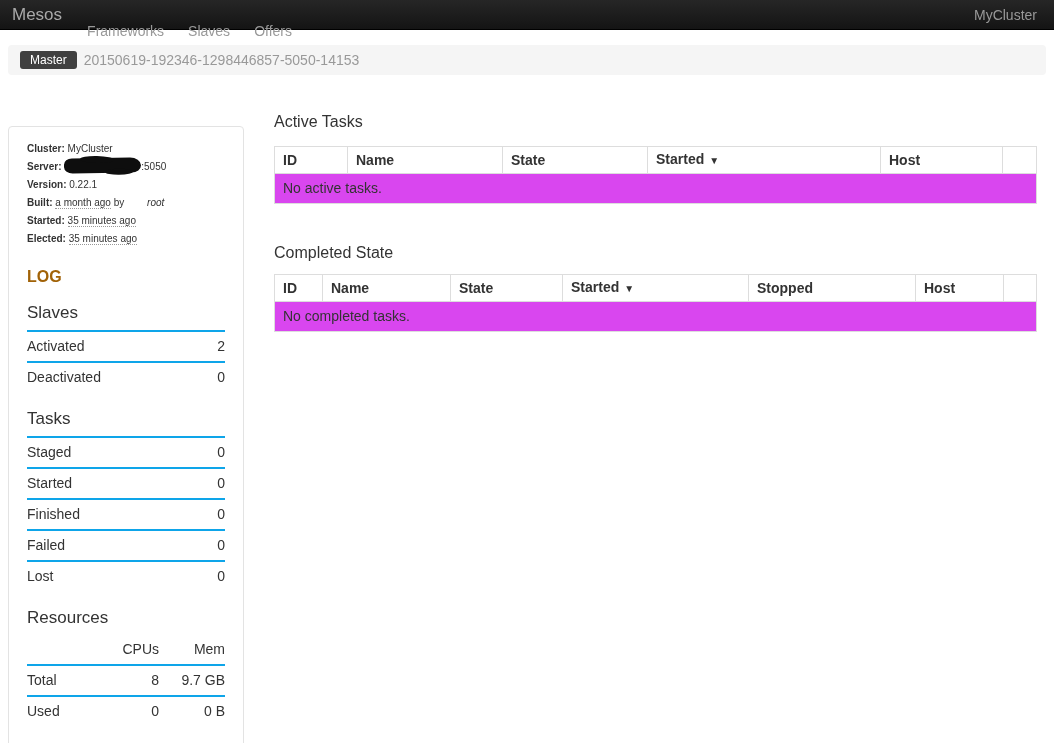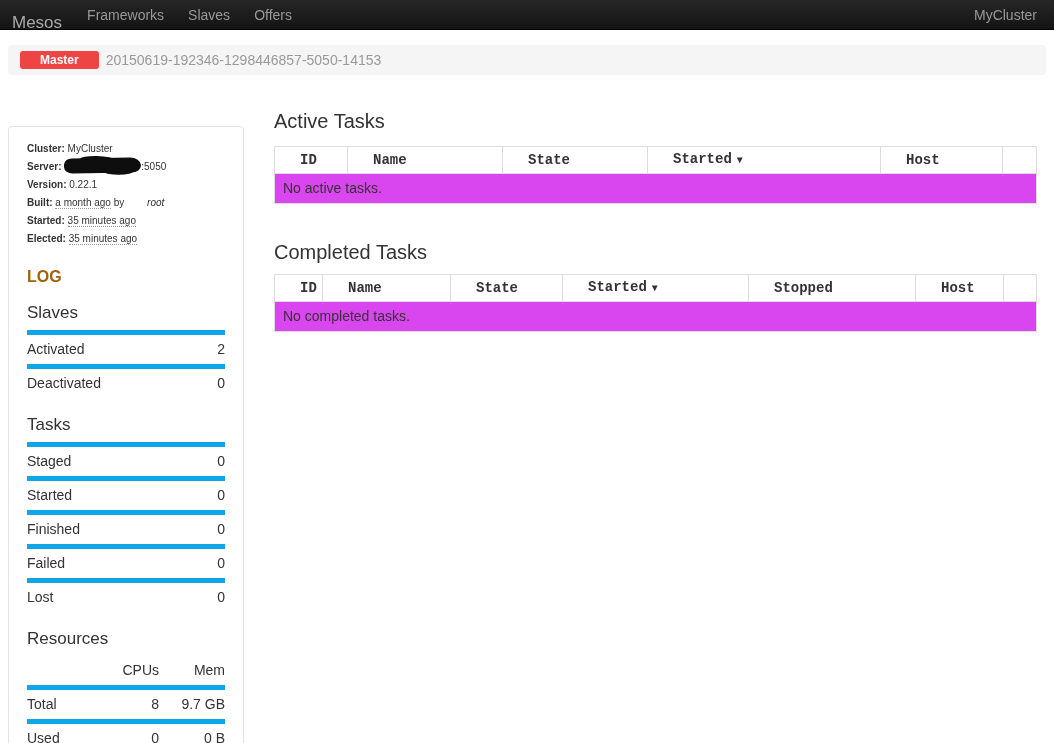--- a/index.html
+++ b/index.html
@@ -17,30 +17,30 @@
     height: 30px;
     background: linear-gradient(#262626, #141414);
     border-bottom: 1px solid #000;
     display: flex;
     align-items: stretch;
   }
   .navbar .brand {
     color: #a9a9a9;
     font-size: 17px;
     line-height: 30px;
-    padding: 8px 13px 0 12px;
+    padding: 0 13px 0 12px;
     text-decoration: none;
   }
   .navbar ul { list-style: none; display: flex; }
   .navbar ul li a {
     display: block;
     color: #999;
     font-size: 14px;
     line-height: 30px;
-    padding: 0 12px;
+    padding: 16px 12px;
     text-decoration: none;
   }
   .navbar .spacer { flex: 1; }
   .navbar .cluster-name {
     color: #999;
     font-size: 14px;
     line-height: 30px;
     padding-right: 17px;
   }
 
@@ -48,26 +48,26 @@
   .master-bar {
     margin: 15px 8px 0 8px;
     height: 30px;
     background: #f5f5f5;
     border-radius: 4px;
     display: flex;
     align-items: center;
     padding-left: 12px;
   }
   .badge {
-    background: #ef4444;
+    background: #404040;
     color: #fff;
     font-size: 12px;
-    font-weight: bold;
+    font-weight: normal;
     line-height: 14px;
-    padding: 2px 20px;
+    padding: 2px 10px;
     border-radius: 3px;
   }
   .master-id {
     color: #999;
     margin-left: 7px;
     font-size: 14px;
   }
 
   
   .wrapper { padding: 0 8px; }
@@ -130,50 +130,49 @@
     width: 100%;
     border-collapse: collapse;
     margin-top: 7px;
   }
   table.stat td, table.stat th {
     padding: 6px 0 7px 0;
     font-size: 14px;
     font-weight: normal;
     text-align: left;
   }
-  table.stat tr.bordered td { border-top: 5px solid #0ea5e9; }
+  table.stat tr.bordered td { border-top: 2px solid #0ea5e9; }
   table.stat td.val, table.stat th.val { text-align: right; }
   table.stat col.c-cpus { width: 60px; }
   table.stat col.c-mem  { width: 66px; }
 
   
   .main h2 {
-    font-size: 20px;
+    font-size: 16px;
     font-weight: 400;
     color: #333;
     line-height: 27px;
   }
   .main h2.first { margin-top: 33px; margin-bottom: 11px; }
   .main h2.second { margin-top: 35px; margin-bottom: 8px; }
 
   table.tasks {
     width: 100%;
     border-collapse: collapse;
     table-layout: fixed;
   }
   table.tasks th, table.tasks td {
     border: 1px solid #ddd;
     font-size: 14px;
     text-align: left;
   }
   table.tasks th {
     font-weight: bold;
-    padding: 4px 25px;
+    padding: 4px 8px;
     line-height: 17px;
-    font-family: Liberation Mono, monospace;
   }
   table.tasks td {
     padding: 6px 8px;
     line-height: 17px;
   }
   table.tasks td.empty { background: #d946ef; }
   .sort-icon { font-size: 10px; margin-left: 5px; color: #333; }
 </style>
 </head>
 <body>
@@ -306,21 +305,21 @@
           <th></th>
         </tr>
       </thead>
       <tbody>
         <tr>
           <td class="empty" colspan="6">No active tasks.</td>
         </tr>
       </tbody>
     </table>
 
-    <h2 class="second">Completed Tasks</h2>
+    <h2 class="second">Completed State</h2>
     <table class="tasks">
       <colgroup>
         <col style="width:48px">
           <col style="width:128px">
           <col style="width:112px">
         <col style="width:186px">
           <col style="width:167px">
           <col style="width:88px">
           <col>
       </colgroup>

